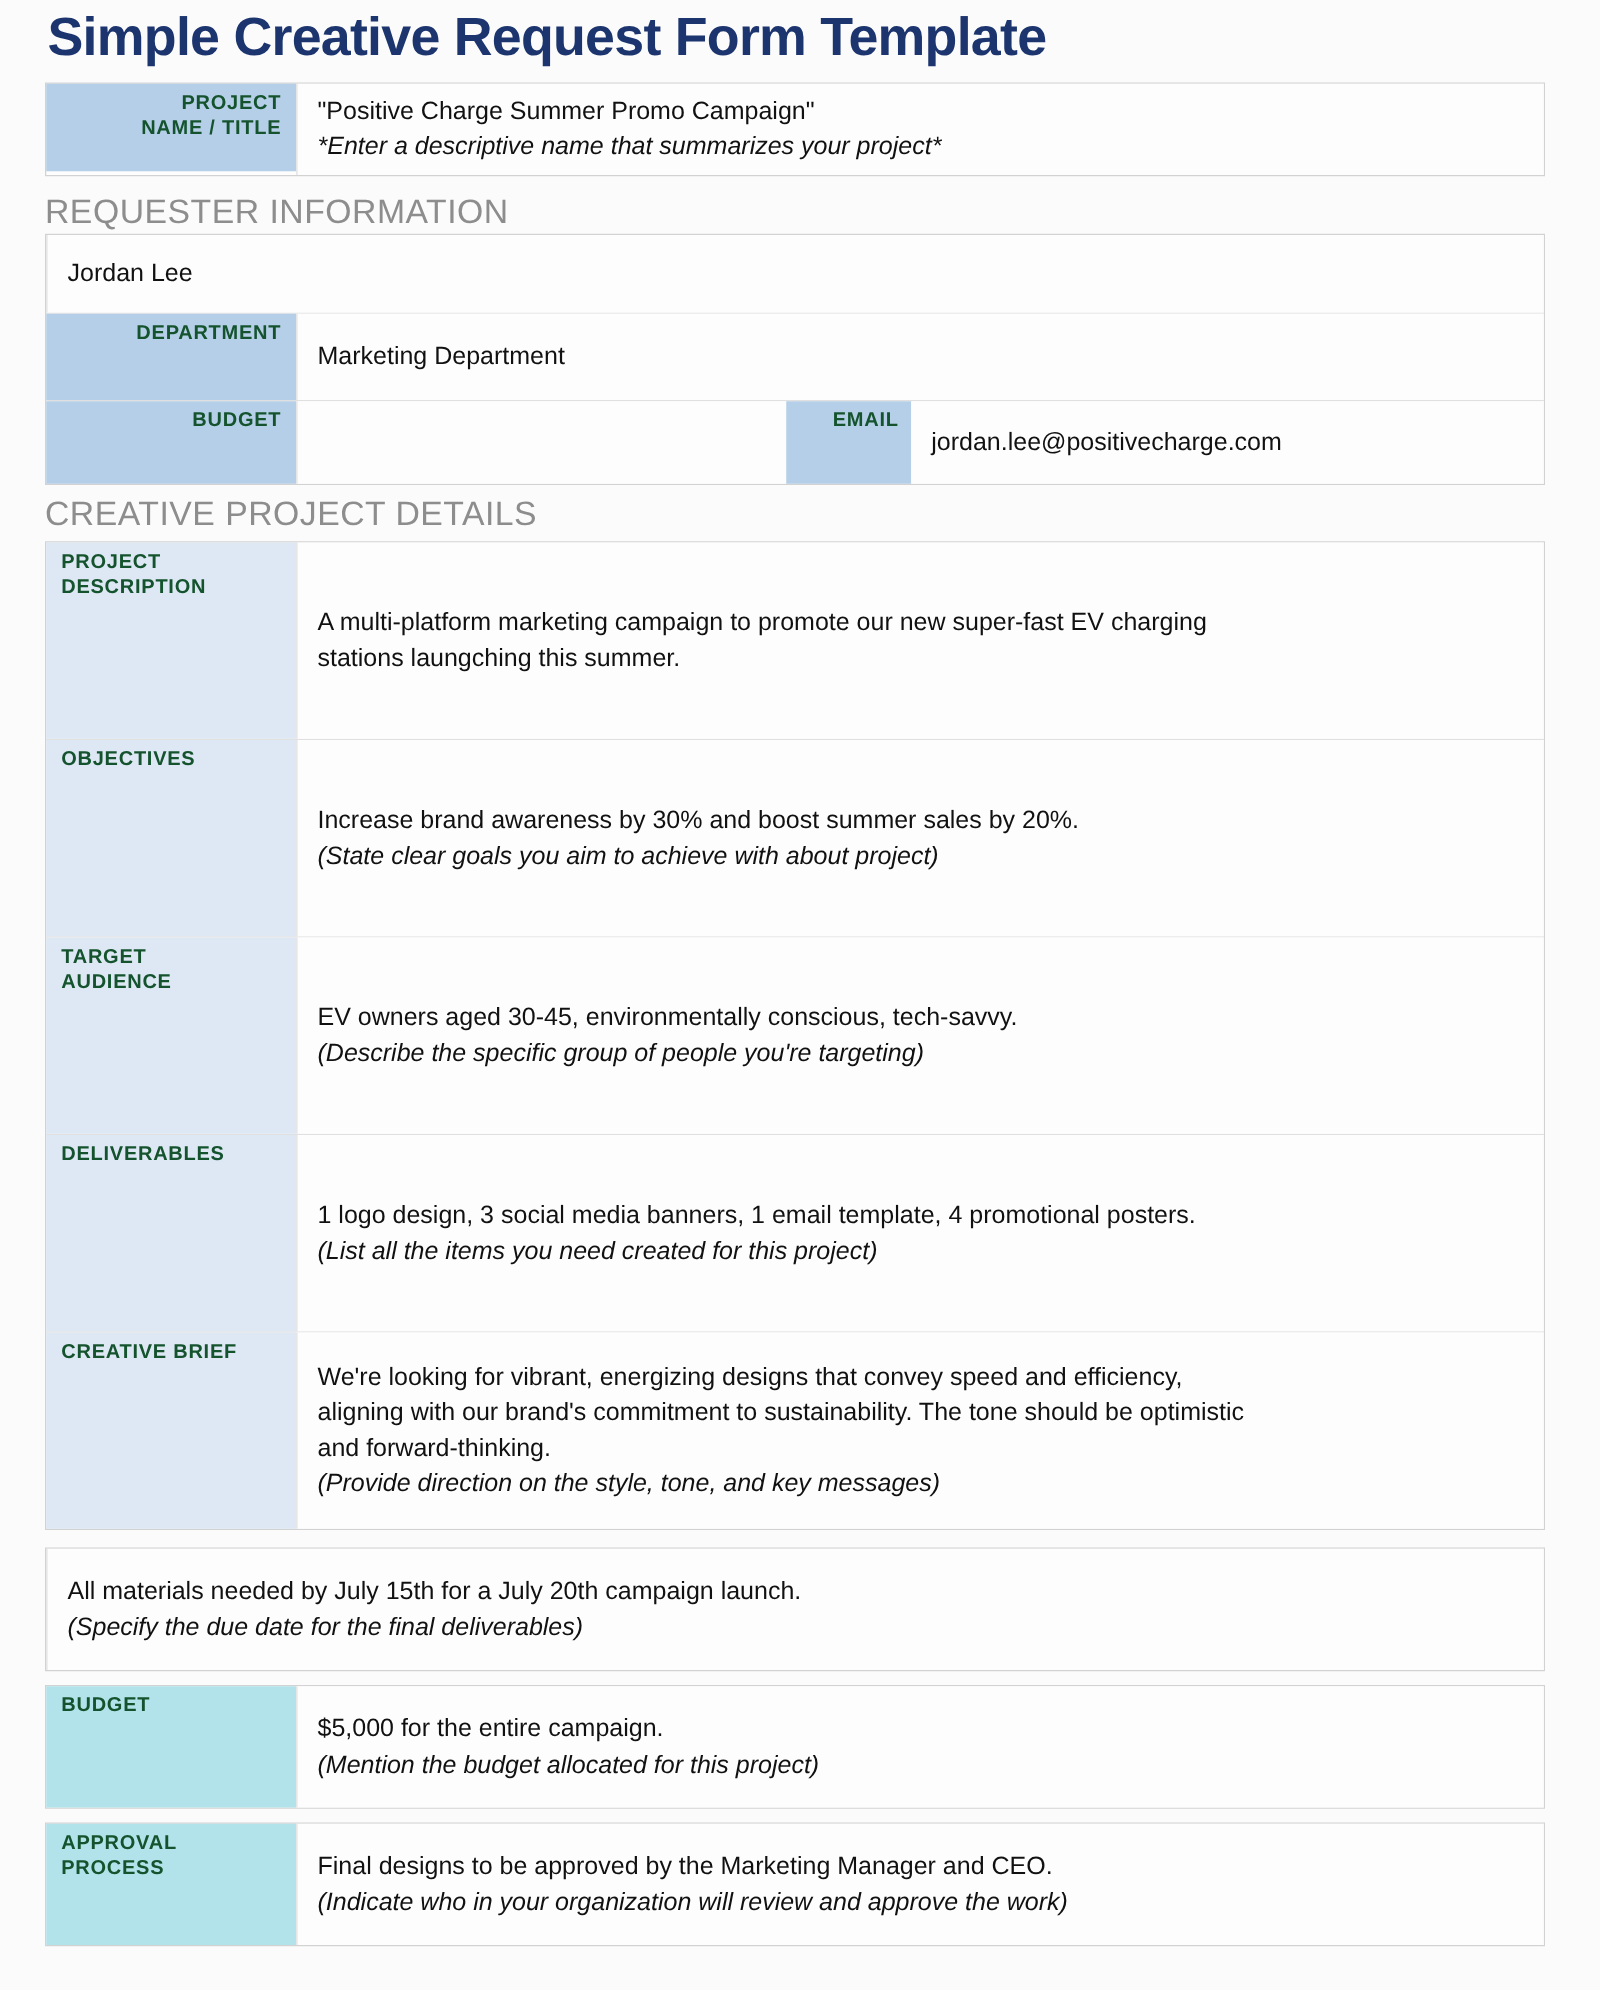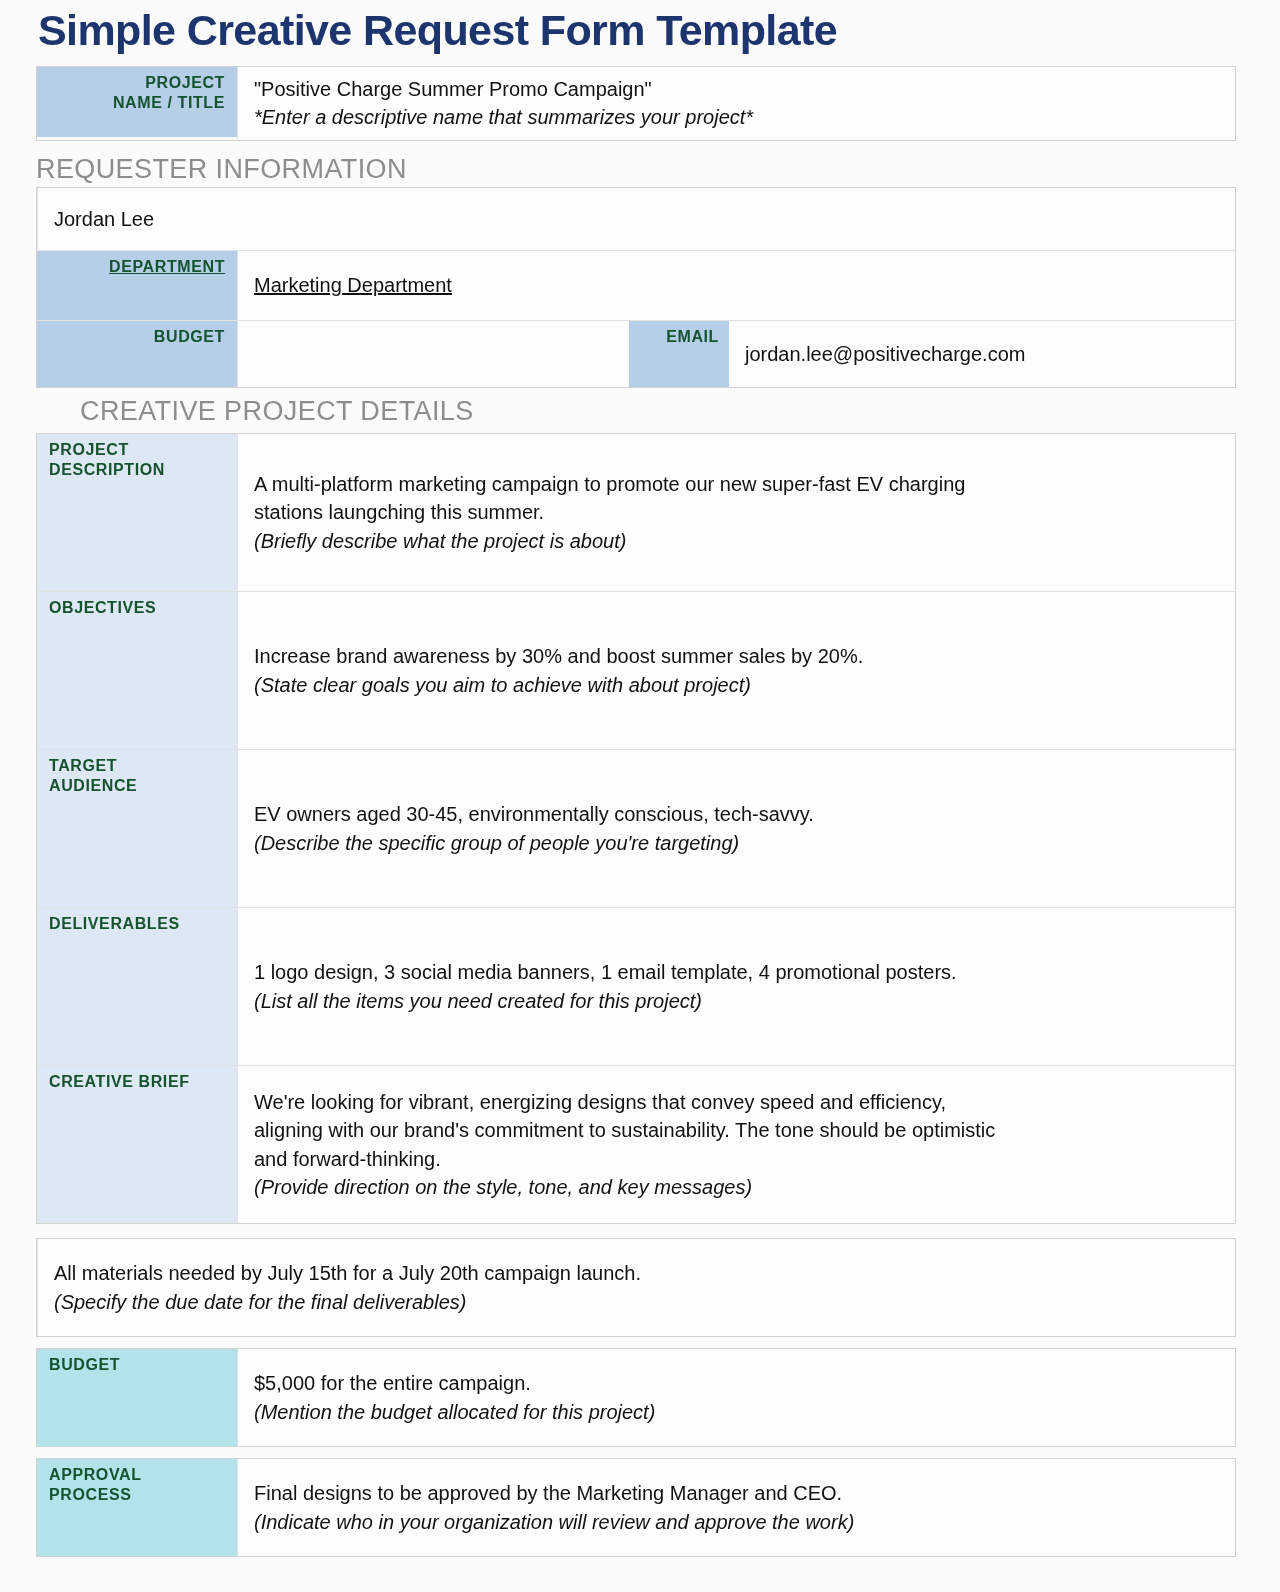--- a/index.html
+++ b/index.html
@@ -90,32 +90,32 @@
   #block-project-name { top: 66px; }
   #block-project-name .lbl { height: 70px; }
   #block-project-name .val { min-height: 70px; }
 
   #head-requester { top: 154px; }
 
   #block-requester { top: 187px; }
   #block-requester .r-name .lbl,
   #block-requester .r-name .val { min-height: 62px; }
   #block-requester .r-dept .lbl,
-  #block-requester .r-dept .val { min-height: 69px; text-decoration: underline; }
+  #block-requester .r-dept .val { min-height: 69px; }
 
   
   .row-phone { display: flex; width: 100%; }
   .row-phone .lbl        { flex: 0 0 200px; min-height: 66px; }
   .row-phone .phone-val  { flex: 0 0 392px; min-height: 66px; border-left: 1px solid #e0e0e0;
                            background:#fdfdfd; }
   .row-phone .email-lbl  { flex: 0 0 100px; min-height: 66px; justify-content: flex-end;
                            padding-right: 10px; padding-left: 23px; }
   .row-phone .email-val  { flex: 1 1 auto; min-height: 66px; border-left: none; }
 
-  #head-creative { top: 396px; margin-left: 44px; }
+  #head-creative { top: 396px; }
 
   #block-creative { top: 433px; }
   #block-creative .r-desc      .lbl, #block-creative .r-desc      .val { min-height: 157px; }
   #block-creative .r-obj       .lbl, #block-creative .r-obj       .val { min-height: 157px; }
   #block-creative .r-audience  .lbl, #block-creative .r-audience  .val { min-height: 157px; }
   #block-creative .r-deliver   .lbl, #block-creative .r-deliver   .val { min-height: 157px; }
   #block-creative .r-brief     .lbl, #block-creative .r-brief     .val { min-height: 157px; }
 
   #block-deadline { top: 1238px; }
   #block-deadline .lbl, #block-deadline .val { min-height: 97px; }
@@ -185,21 +185,20 @@
     <div class="row r-desc">
       <div class="lbl blue-soft left">
         <div>
           <div>PROJECT</div>
           <div>DESCRIPTION</div>
         </div>
       </div>
       <div class="val">
         <div>A multi-platform marketing campaign to promote our new super-fast EV charging</div>
         <div>stations laungching this summer.</div>
-        <div class="hint">(Briefly describe what the project is about)</div>
       </div>
     </div>
 
     <div class="row r-obj">
       <div class="lbl blue-soft left">OBJECTIVES</div>
       <div class="val">
         <div>Increase brand awareness by 30% and boost summer sales by 20%.</div>
         <div class="hint">(State clear goals you aim to achieve with about project)</div>
       </div>
     </div>

